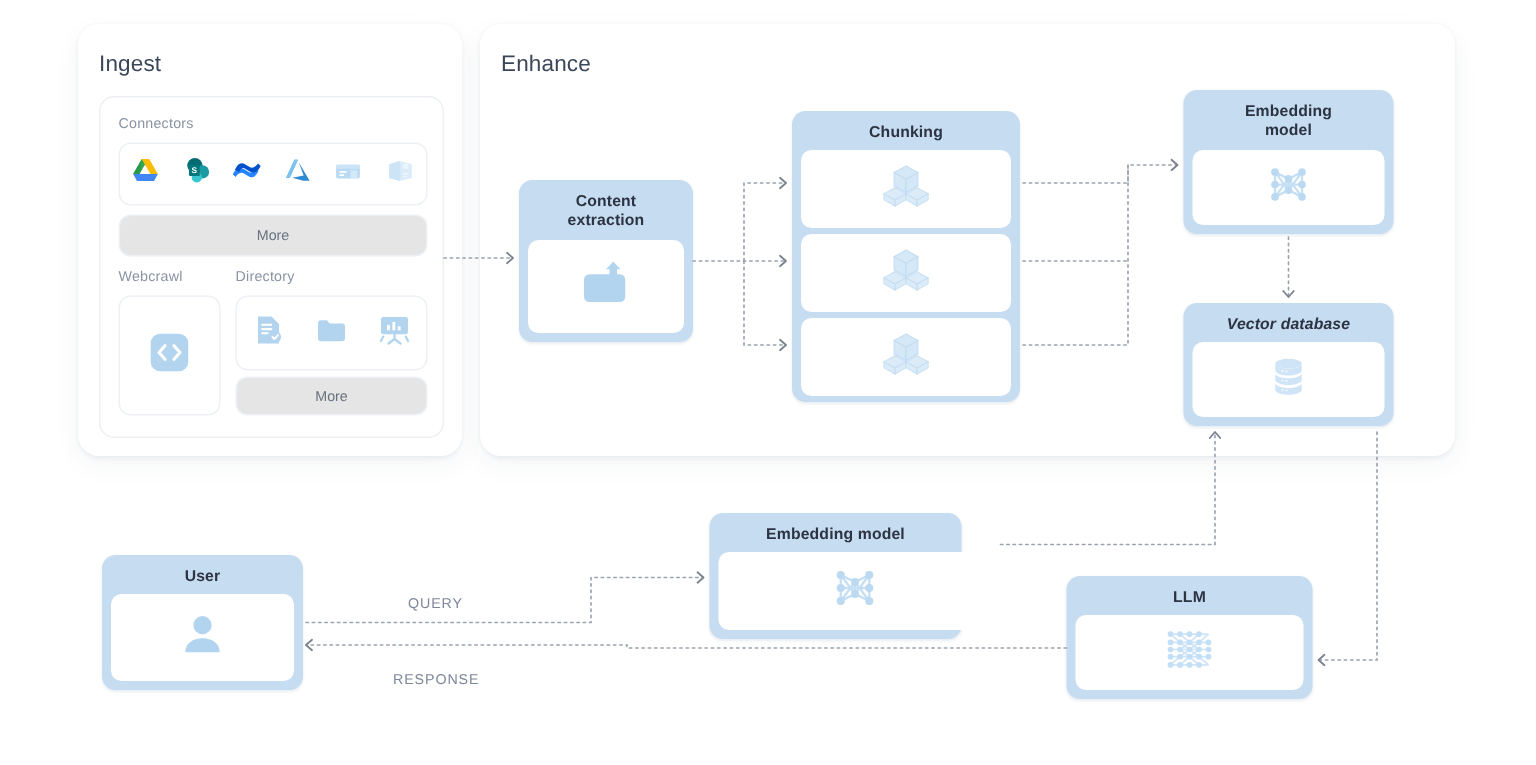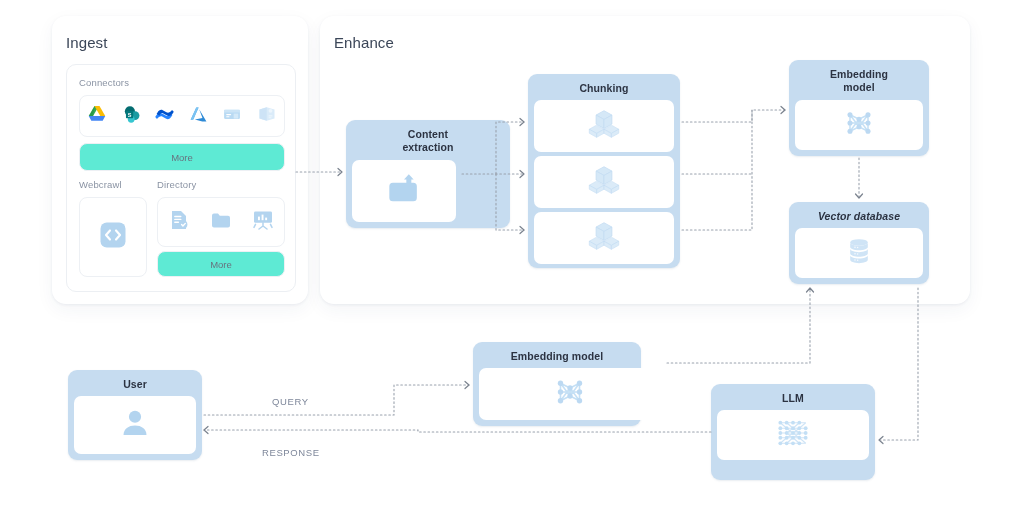--- a/index.html
+++ b/index.html
@@ -33,21 +33,21 @@
   }
   #ingest-inner{left:14px;top:48px;width:228px;height:226px;}
   .small-label{
     position:absolute;font-size:9.5px;color:#8a93a3;letter-spacing:.15px;
   }
   .icon-row{
     position:absolute;border:1px solid #edf0f4;border-radius:8px;background:#fff;
     display:flex;align-items:center;justify-content:space-around;
   }
   .more-btn{
-    position:absolute;border:1px solid #edf0f4;border-radius:8px;background:#5eead4;
+    position:absolute;border:1px solid #edf0f4;border-radius:8px;background:#e5e5e5;
     display:flex;align-items:center;justify-content:center;
     font-size:9.5px;color:#68727f;cursor:pointer;
   }
 
   
   .fbox{
     position:absolute;background:#c6dcf0;border-radius:9px;
     box-shadow:0 1px 2px rgba(40,80,120,.10);
   }
   .fbox-title{
@@ -168,21 +168,21 @@
       </div>
 
       <div class="more-btn" style="left:90px;top:186px;width:126px;height:24px;">More</div>
     </div>
   </div>
 
   <div class="panel" id="panel-enhance">
     <div class="panel-title">Enhance</div>
   </div>
 
-  <div class="fbox" style="left:346px;top:120px;width:116px;height:108px;padding-left:48px;">
+  <div class="fbox" style="left:346px;top:120px;width:116px;height:108px;">
     <div class="fbox-title" style="top:8px;">Content</div>
     <div class="fbox-title" style="top:21px;">extraction</div>
     <div class="fbox-body" style="left:6px;top:40px;width:104px;height:62px;">
       <span>
         <svg width="40" height="40" viewBox="0 0 24 24">
           <path d="M3.2 10.4a2.1 2.1 0 0 1 2.1-2.1h12.3a2.1 2.1 0 0 1 2.1 2.1v6.9a2.1 2.1 0 0 1-2.1 2.1H5.3a2.1 2.1 0 0 1-2.1-2.1z" fill="#b3d4ef"></path>
           <path d="M14.9 3.2 12 6.3h5.8z" fill="#b3d4ef"></path>
           <rect x="13.4" y="5.4" width="3" height="4.4" fill="#b3d4ef"></rect>
         </svg>
       </span>
@@ -321,21 +321,21 @@
               <circle cx="12" cy="14.5" r="1.7"></circle>
             <circle cx="18" cy="6.5" r="1.7"></circle>
               <circle cx="18" cy="12" r="1.7"></circle>
               <circle cx="18" cy="17.5" r="1.7"></circle>
           </g>
         </svg>
       </span>
     </div>
   </div>
 
-  <div class="fbox" style="left:711px;top:384px;width:164px;height:96px;">
+  <div class="fbox" style="left:711px;top:384px;width:164px;height:82px;">
     <div class="fbox-title" style="top:8px;">LLM</div>
     <div class="fbox-body" style="left:6px;top:26px;width:152px;height:50px;">
       <span>
         <svg width="38" height="38" viewBox="0 0 24 24">
           <g stroke="#cfe4f6" stroke-width=".7" fill="none">
             <path d="M4 5.5h16M4 9h16M4 12h16M4 15h16M4 18.5h16"></path>
             <path d="M4 5.5 8 9l4 3 4 3 4 3.5M20 5.5 16 9l-4 3-4 3-4 3.5M8 5.5l4 3.5 4 3M16 5.5l-4 3.5-4 3M8 18.5l4-3.5 4-3M16 18.5l-4-3.5-4-3"></path>
           </g>
           <g fill="#c3dff5">
             <circle cx="4" cy="5.5" r="1.2"></circle>

